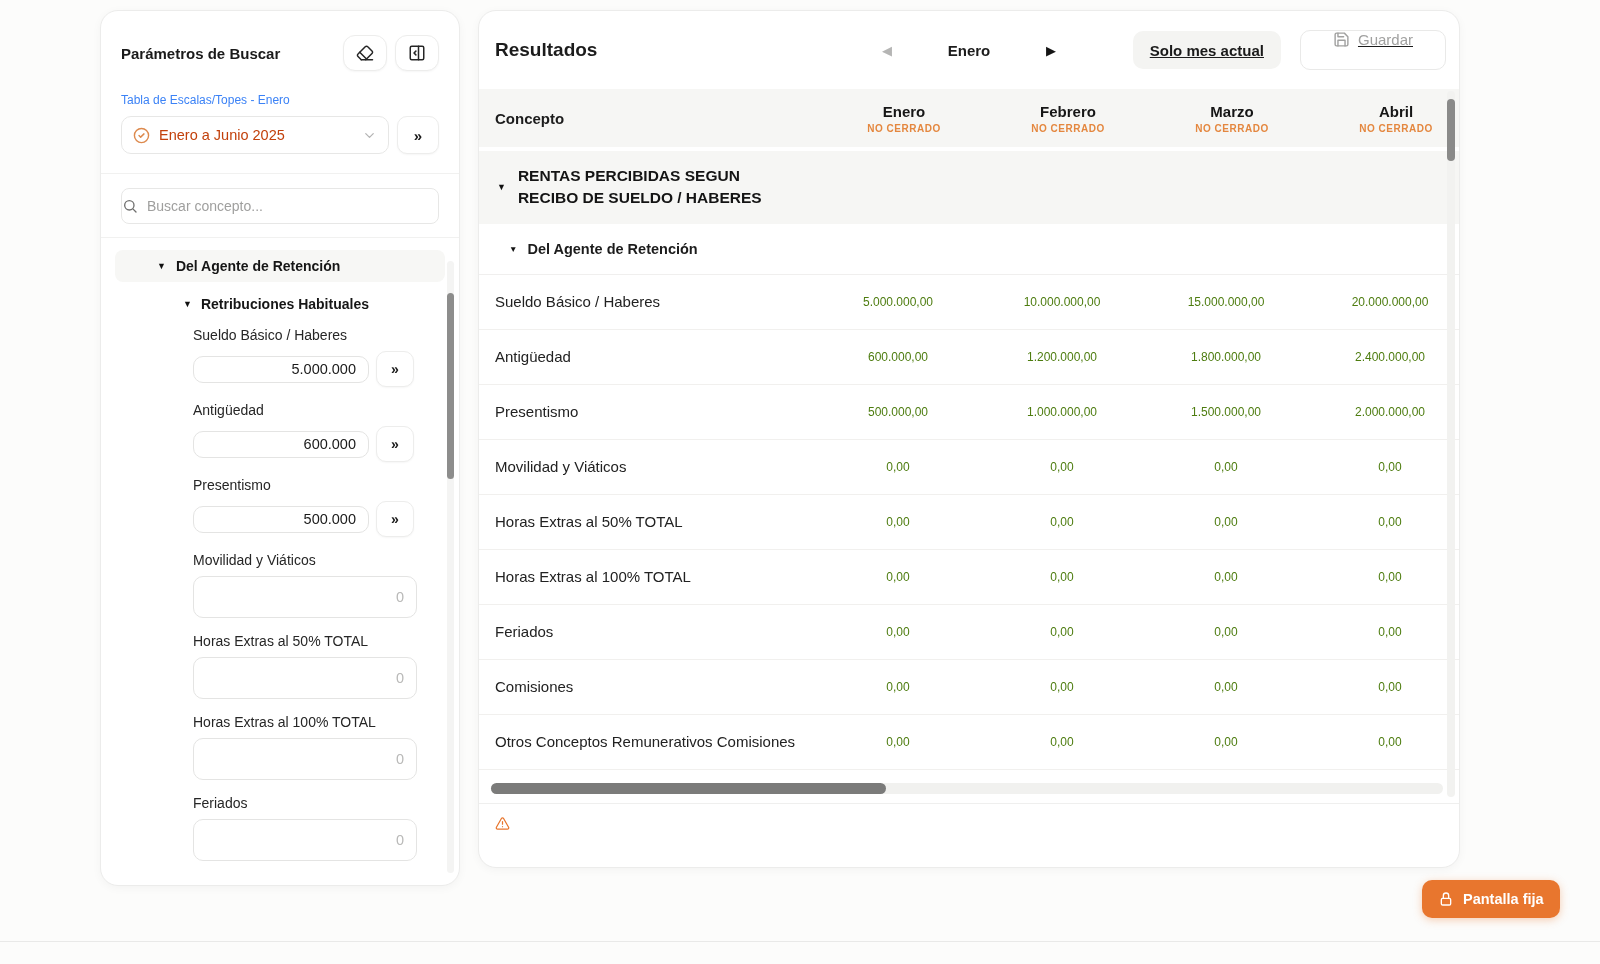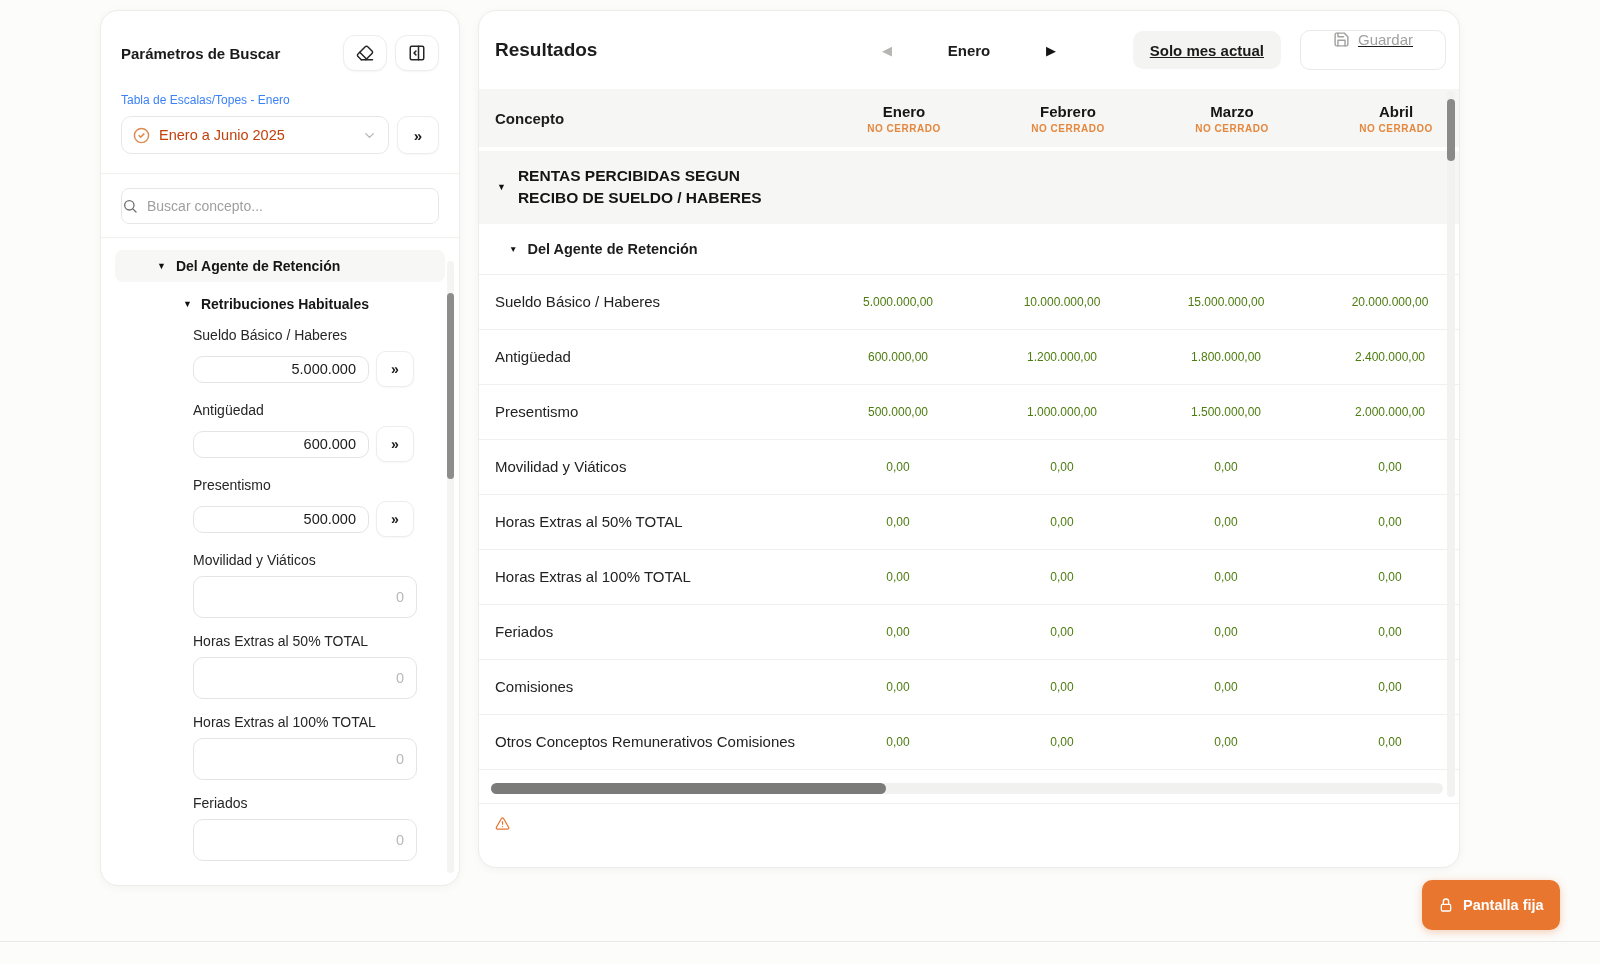--- a/index.html
+++ b/index.html
@@ -143,21 +143,21 @@
 
   .warn-zone { border-top:1px solid #efefee; padding:11px 16px 12px; }
   .warn-text { color:#e8762e; font-size:13.5px; line-height:1.5; }
   .warn-text svg { width:15px; height:15px; vertical-align:-2.5px; margin-right:5px; }
 
   .v-track { position:absolute; right:4px; top:80px; height:706px; width:8px; background:#f2f2f0; border-radius:4px; }
   .v-thumb { position:absolute; right:4px; top:88px; height:62px; width:8px; background:#8a8a89; border-radius:4px; cursor:grab; }
 
   
   .fixed-btn {
-    position:absolute; left:1422px; top:880px; height:50px; padding:0 16px;
+    position:absolute; left:1422px; top:880px; height:38px; padding:0 16px;
     background:#e8762e; border:none; border-radius:10px;
     display:flex; align-items:center; gap:9px;
     color:#fff; font-size:14.5px; font-weight:600;
     box-shadow:0 2px 8px rgba(232,118,46,.35);
   }
   .fixed-btn svg { width:16px; height:16px; }
   .bottom-rule { position:absolute; left:0; right:0; top:941px; height:1px; background:#e9e9e8; }
 </style>
 </head>
 <body>

